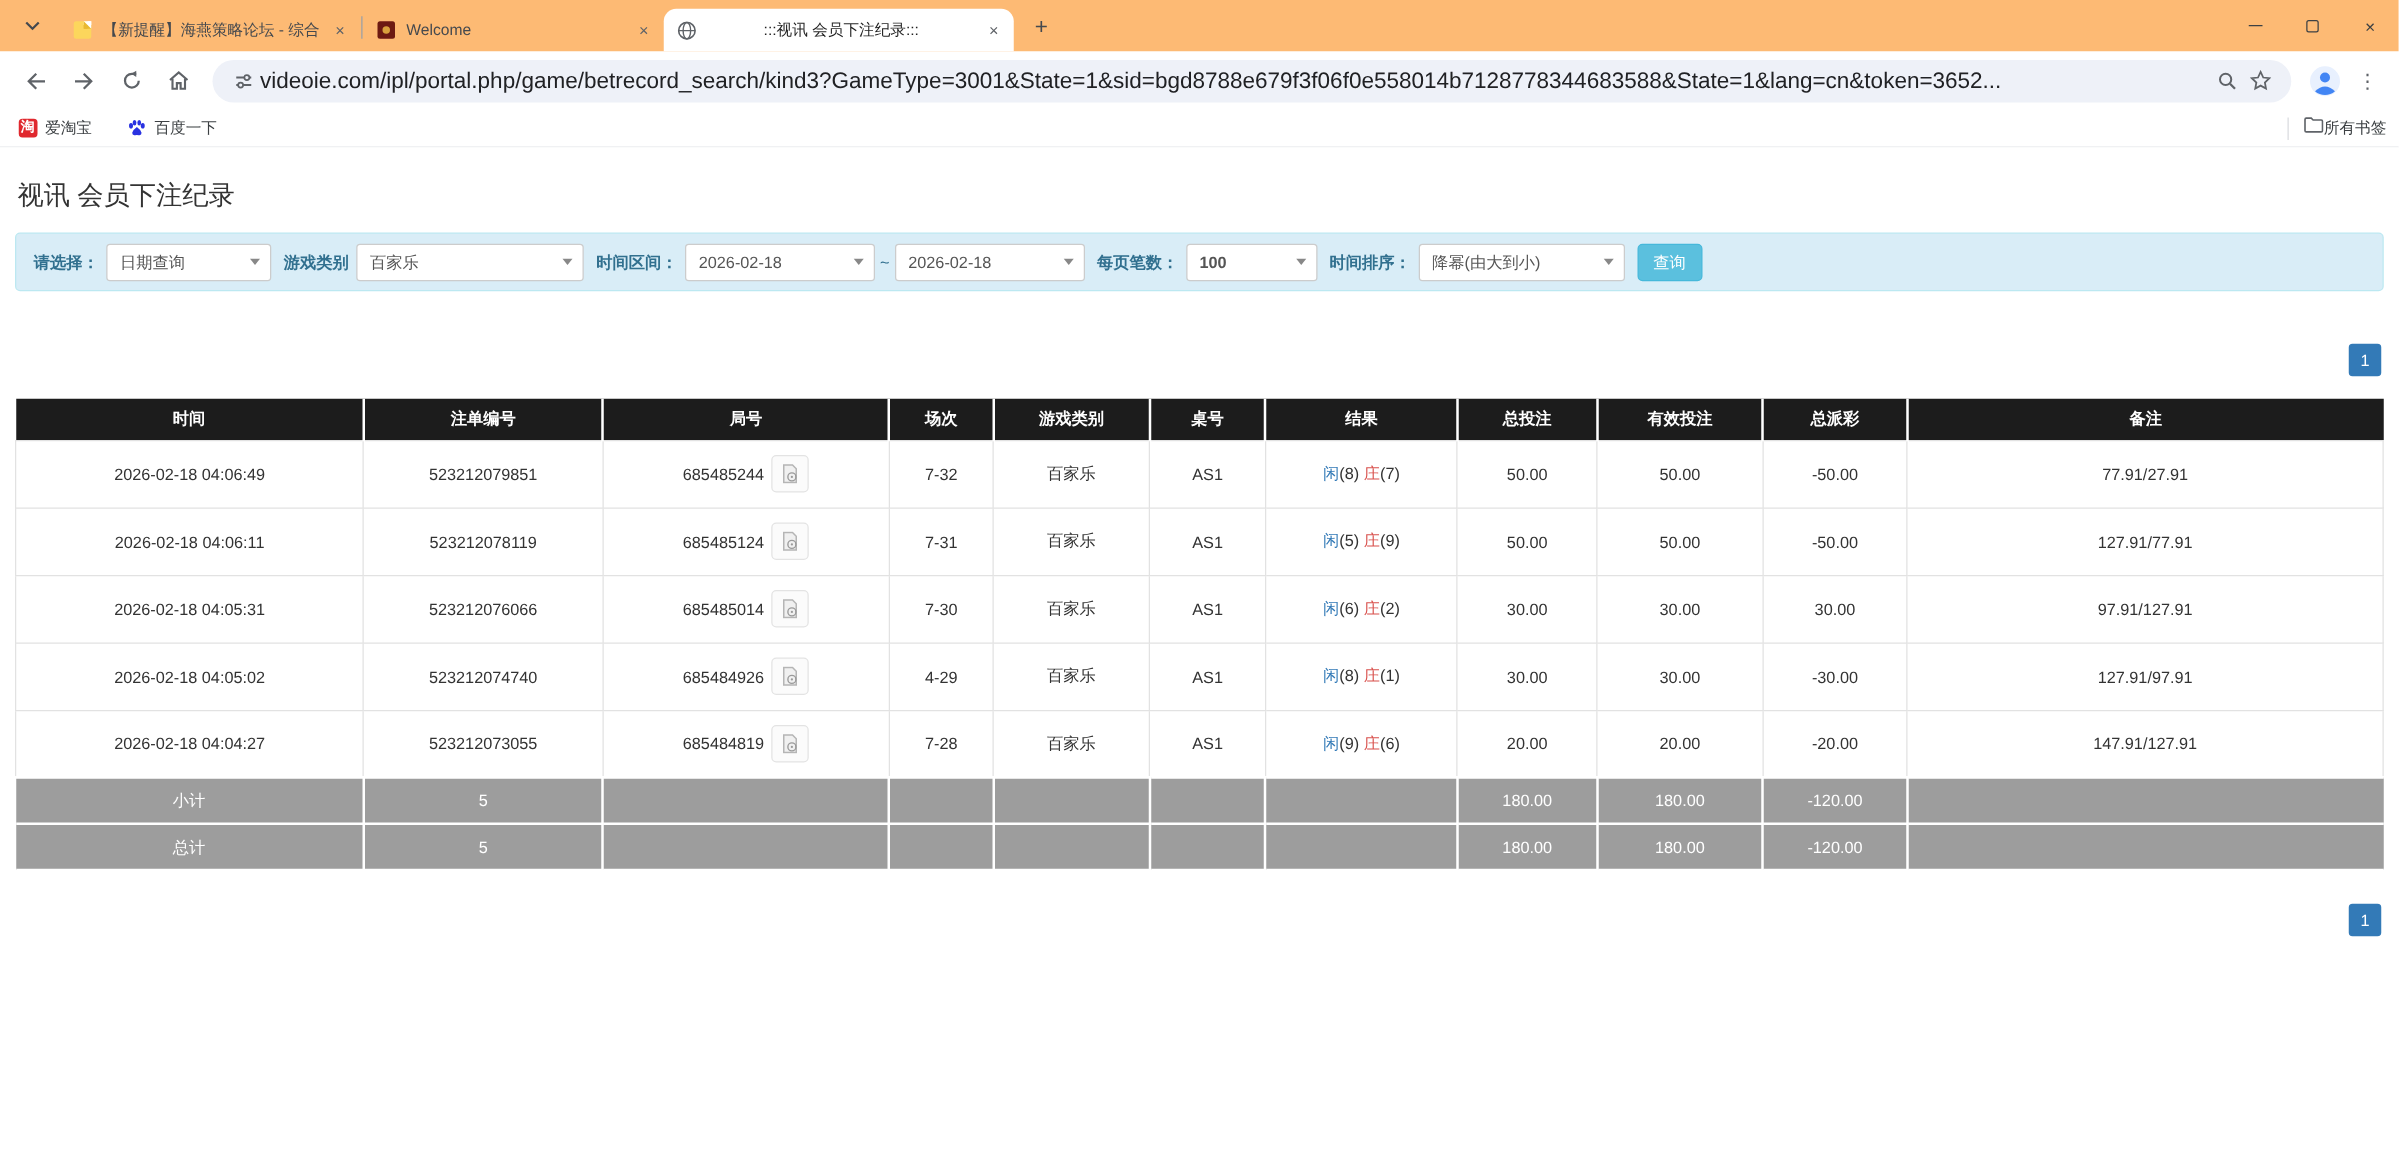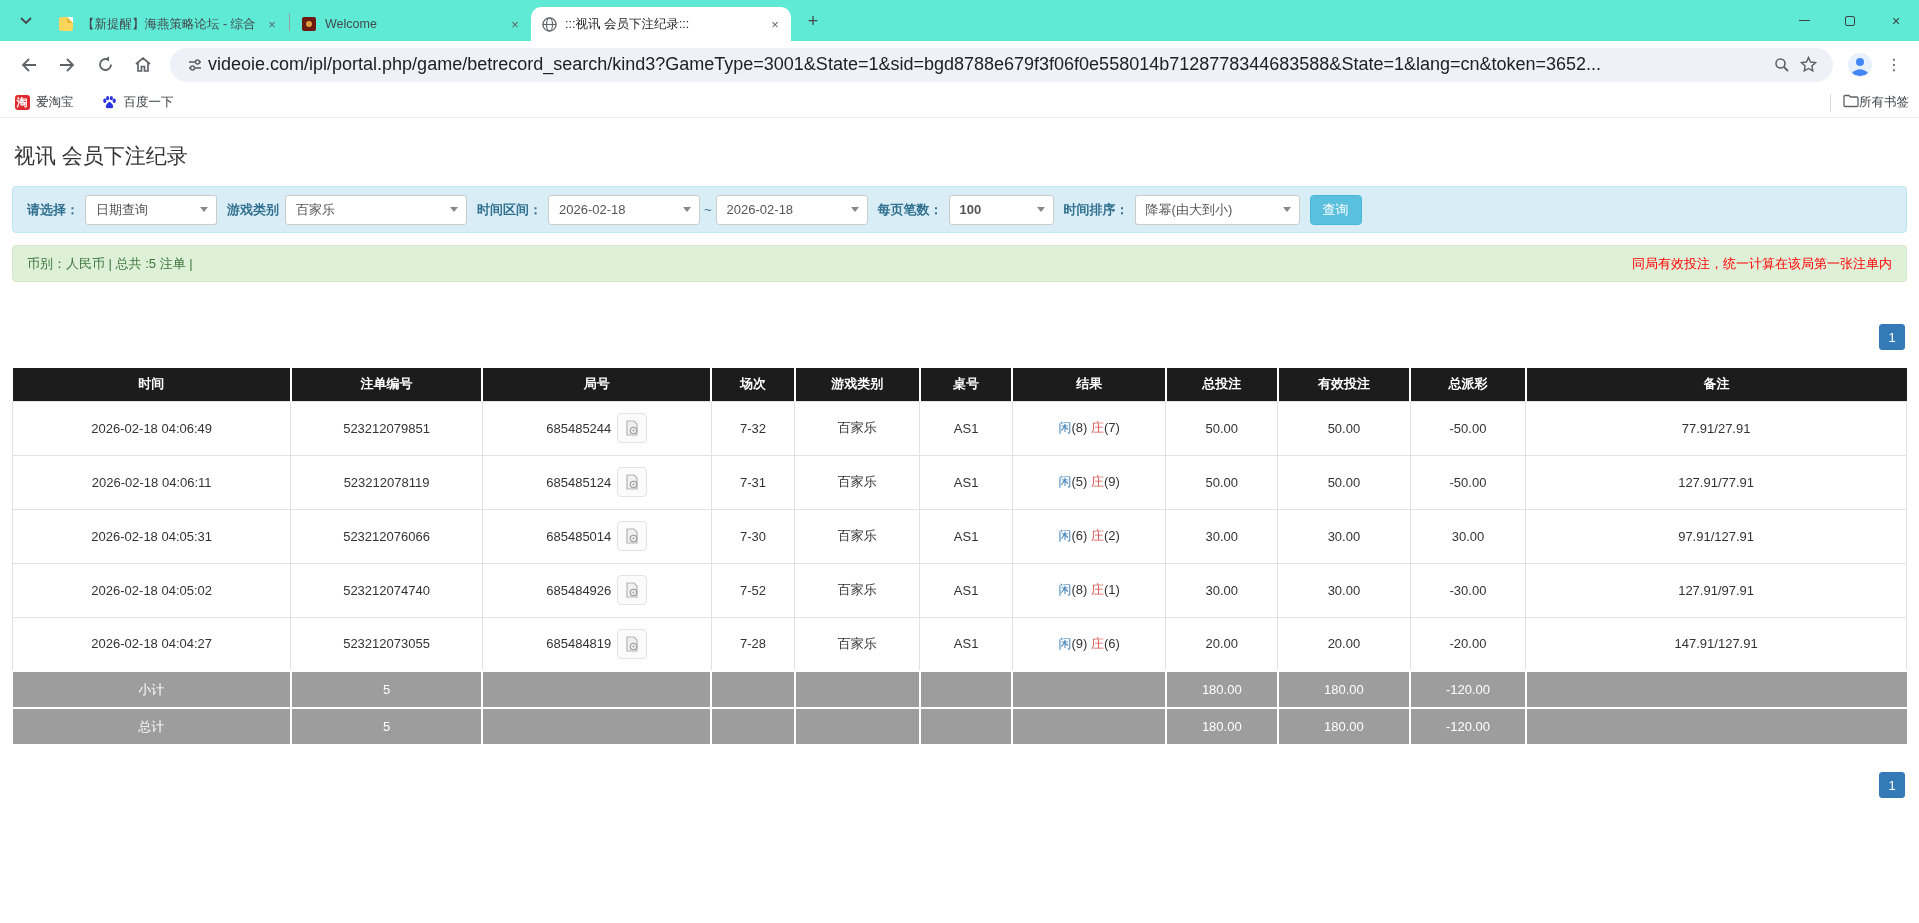--- a/index.html
+++ b/index.html
@@ -1,23 +1,23 @@
 <!DOCTYPE html>
 <html><head>
 <meta charset="utf-8">
 <style>
   * { box-sizing: border-box; margin: 0; padding: 0; }
   html,body { width:1919px; height:923px; overflow:hidden; }
   body { font-family:"Liberation Sans","DejaVu Sans",sans-serif; background:#fff; color:#333; }
 
   
-  .tabstrip { height:41px; background:#5eead4; display:flex; align-items:flex-end; position:relative; }
+  .tabstrip { height:41px; background:#fdba74; display:flex; align-items:flex-end; position:relative; }
   .tab-search-btn { width:28px; height:28px; margin:0 8px 6px 12px; border-radius:8px; display:flex; align-items:center; justify-content:center; color:#45494e; cursor:pointer; }
   .tab { height:34px; display:flex; align-items:center; padding:0 8px 0 10px; border-radius:10px 10px 0 0; color:#45494e; font-size:12.5px; width:240px; position:relative; }
-  .tab.active { background:#fff; width:260px; color:#1f1f1f; }
+  .tab.active { background:#fff; width:280px; color:#1f1f1f;text-align:center; }
   .tab .favicon { width:16px; height:16px; margin-right:8px; flex:0 0 16px; display:flex; align-items:center; justify-content:center; }
   .tab .tab-title { flex:1; white-space:nowrap; overflow:hidden; text-overflow:ellipsis; }
   .tab .tab-close { width:16px; height:16px; border-radius:50%; display:flex; align-items:center; justify-content:center; font-size:13px; color:#5f6368; margin-left:6px; }
   .tab-sep { width:1px; height:18px; background:#9aa0a6; margin:0 1px 10px; }
   .new-tab-btn { width:28px; height:28px; margin:0 0 6px 8px; border-radius:50%; display:flex; align-items:center; justify-content:center; font-size:18px; color:#45494e; }
   .fav-doc { width:14px; height:14px; background:#fcd65c; border-radius:2px; position:relative; }
   .fav-doc::after { content:""; position:absolute; right:0; top:0; border:3px solid #fff; border-left-color:#e8b931; border-bottom-color:#e8b931; }
   .fav-red { width:14px; height:14px; background:#6d1a12; border-radius:2px; position:relative; }
   .fav-red::after { content:""; position:absolute; left:4px; top:4px; width:6px; height:6px; border-radius:50%; background:#d9a13c; }
   .win-controls { position:absolute; right:0; top:0; height:41px; display:flex; align-items:center; }
@@ -240,24 +240,20 @@
         <span class="caret"></span>
     </div>
     <span class="f-label">时间排序：</span>
     <div class="sel sel-sort">
       <span class="sel-text">降幂(由大到小)</span>
         <span class="caret"></span>
     </div>
     <button class="btn-query">查询</button>
   </div>
 
-  <div class="summary-bar">
-    <span class="summary-left">币别：人民币 | 总共 :5 注单 |</span>
-    <span class="summary-right">同局有效投注，统一计算在该局第一张注单内</span>
-  </div>
 
   <div class="pagination-row top">
     <div class="page-btn">1</div>
   </div>
 
   <table class="records">
     <colgroup>
       <col style="width:14.7%">
         <col style="width:10.1%">
         <col style="width:12.1%">
@@ -366,21 +362,21 @@
               <span>685484926</span>
               <span class="film-btn">
                 <svg width="16" height="16" viewBox="0 0 16 16">
                   <path d="M3 1 H10 L13 4 V15 H3 Z" fill="#f0f0f0" stroke="#b5b5b5" stroke-width="1.2"></path>
                   <circle cx="9.5" cy="10.5" r="3.2" fill="none" stroke="#9a9a9a" stroke-width="1.1"></circle>
                   <circle cx="9.5" cy="10.5" r="0.9" fill="#9a9a9a"></circle>
                 </svg>
               </span>
             </span>
           </td>
-        <td>7-52</td>
+        <td>4-29</td>
         <td>百家乐</td>
         <td>AS1</td>
         <td><span class="res-xian">闲</span><span>(8)</span> <span class="res-zhuang">庄</span><span>(1)</span></td>
         <td class="val-blue">30.00</td>
         <td>30.00</td>
         <td class="neg-check neg">-30.00</td>
         <td>127.91/97.91</td>
       </tr>
       <tr>
         <td>2026-02-18 04:04:27</td>

